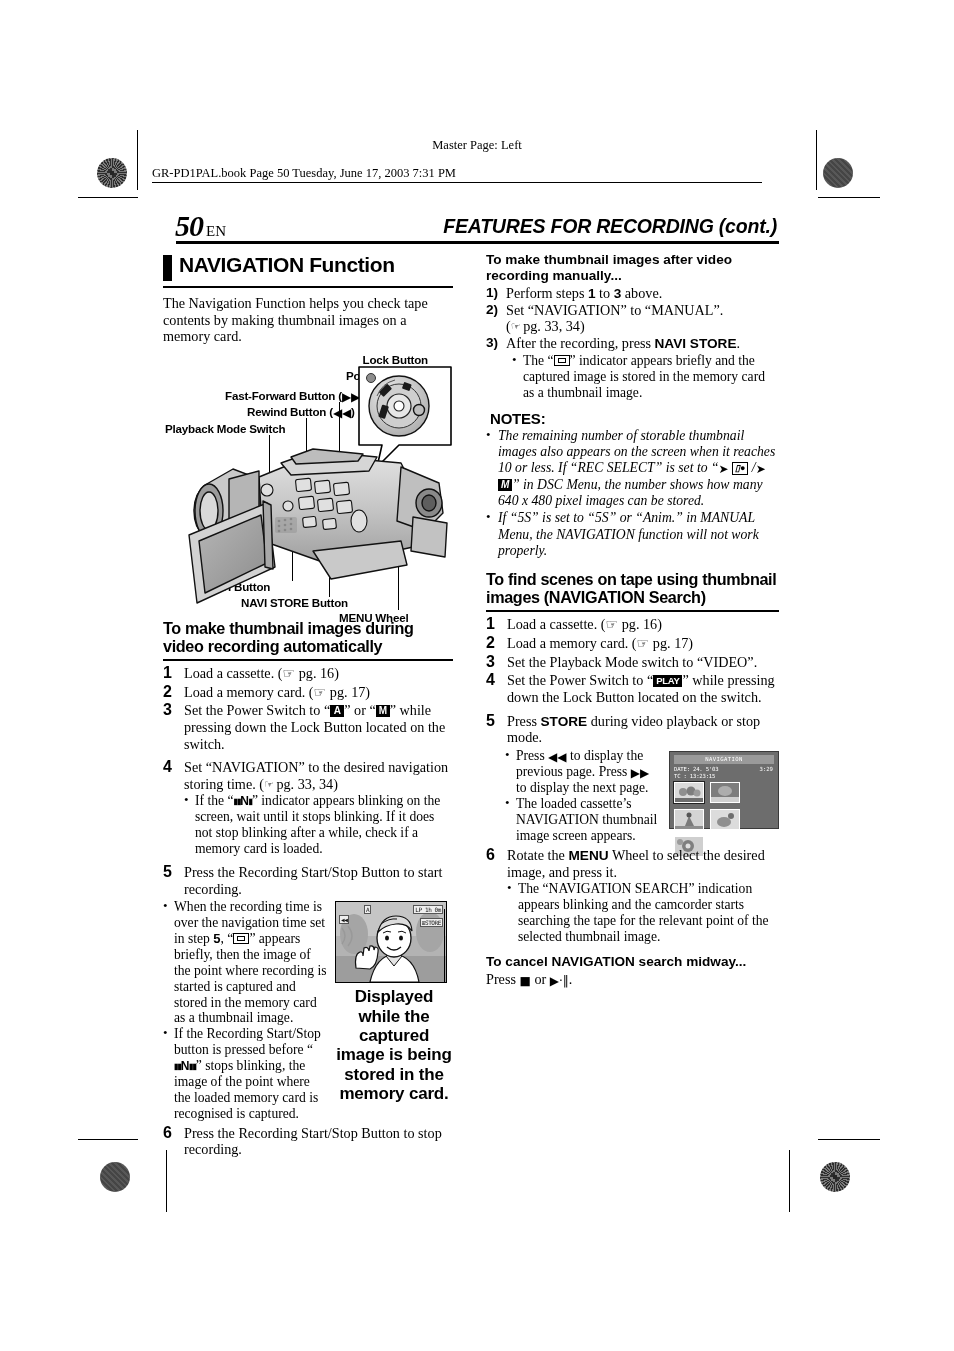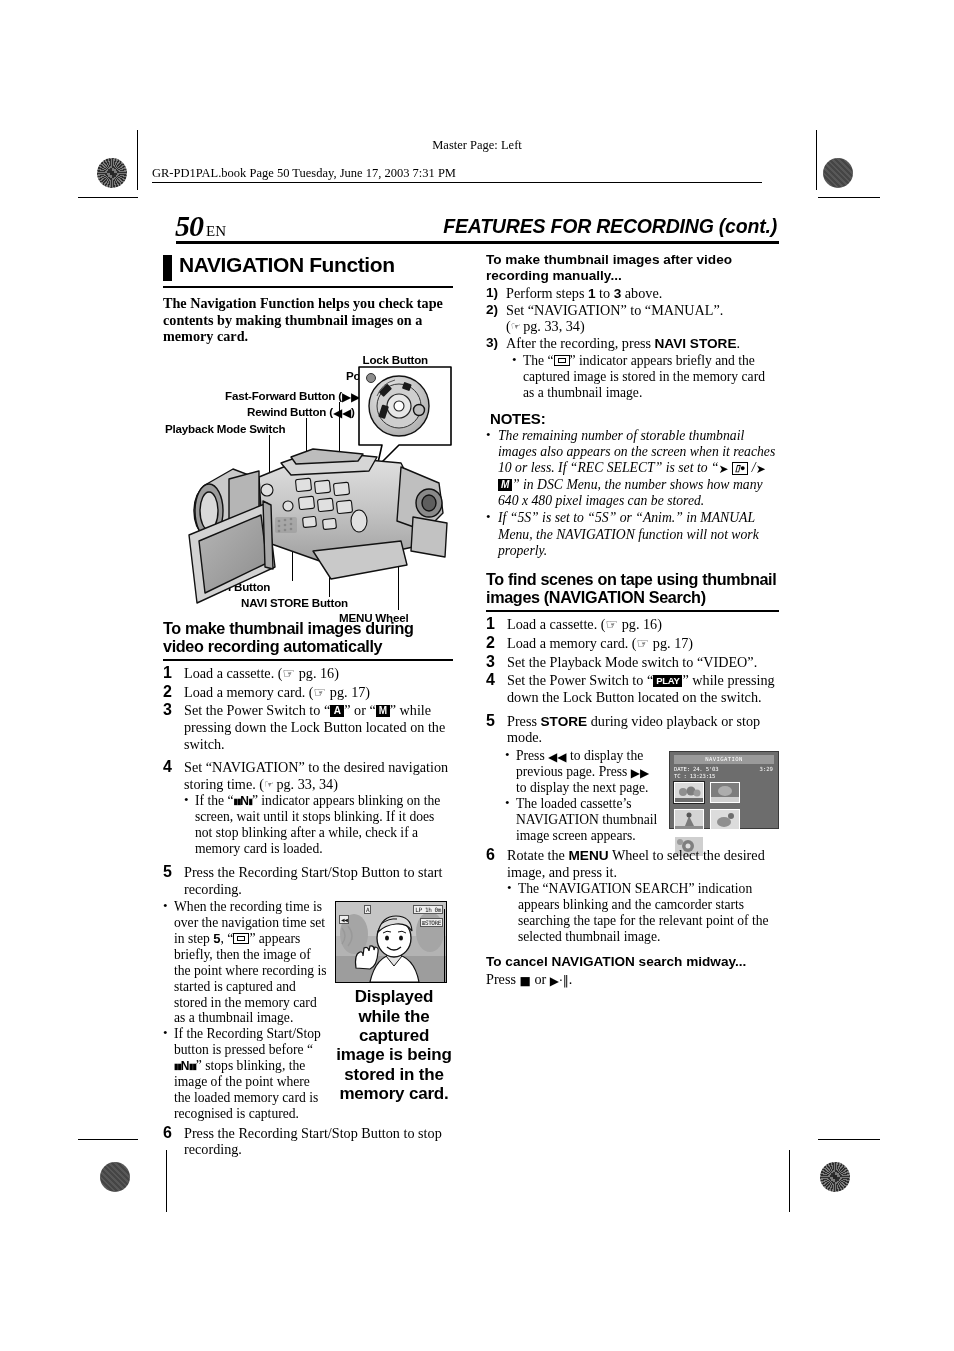--- a/index.html
+++ b/index.html
@@ -39,21 +39,21 @@
   .colL{position:absolute;left:163px;top:254px;width:290px;}
   .colR{position:absolute;left:486px;top:252px;width:293px;}
 
   
   .sect-main{display:flex;align-items:flex-start;gap:7px;}
   .sect-bar{width:9px;height:26px;background:#000;flex:none;margin-top:1px;}
   .sect-main h1{margin:0;font-size:21px;font-family:"Liberation Sans",sans-serif;
      font-weight:bold;letter-spacing:-.4px;line-height:1.05;}
   .rule-thin{height:2px;background:#000;margin:5px 0 7px 0;}
 
-  p.intro{margin:0 0 6px 0;font-size:14.2px;line-height:1.17;font-weight:bold;}
+  p.intro{margin:0 0 6px 0;font-size:14.2px;line-height:1.17;}
 
   h2.sub{margin:0;font-size:16.2px;font-family:"Liberation Sans",sans-serif;
      font-weight:bold;letter-spacing:-.35px;line-height:1.12;}
   h3.bold{margin:0 0 1px 0;font-size:13.6px;font-family:"Liberation Sans",sans-serif;
      font-weight:bold;line-height:1.16;}
 
   
   ol.steps{list-style:none;margin:4px 0 0 0;padding:0;}
   ol.steps>li{position:relative;padding-left:21px;margin-bottom:2px;
      font-size:14.2px;line-height:1.17;}

